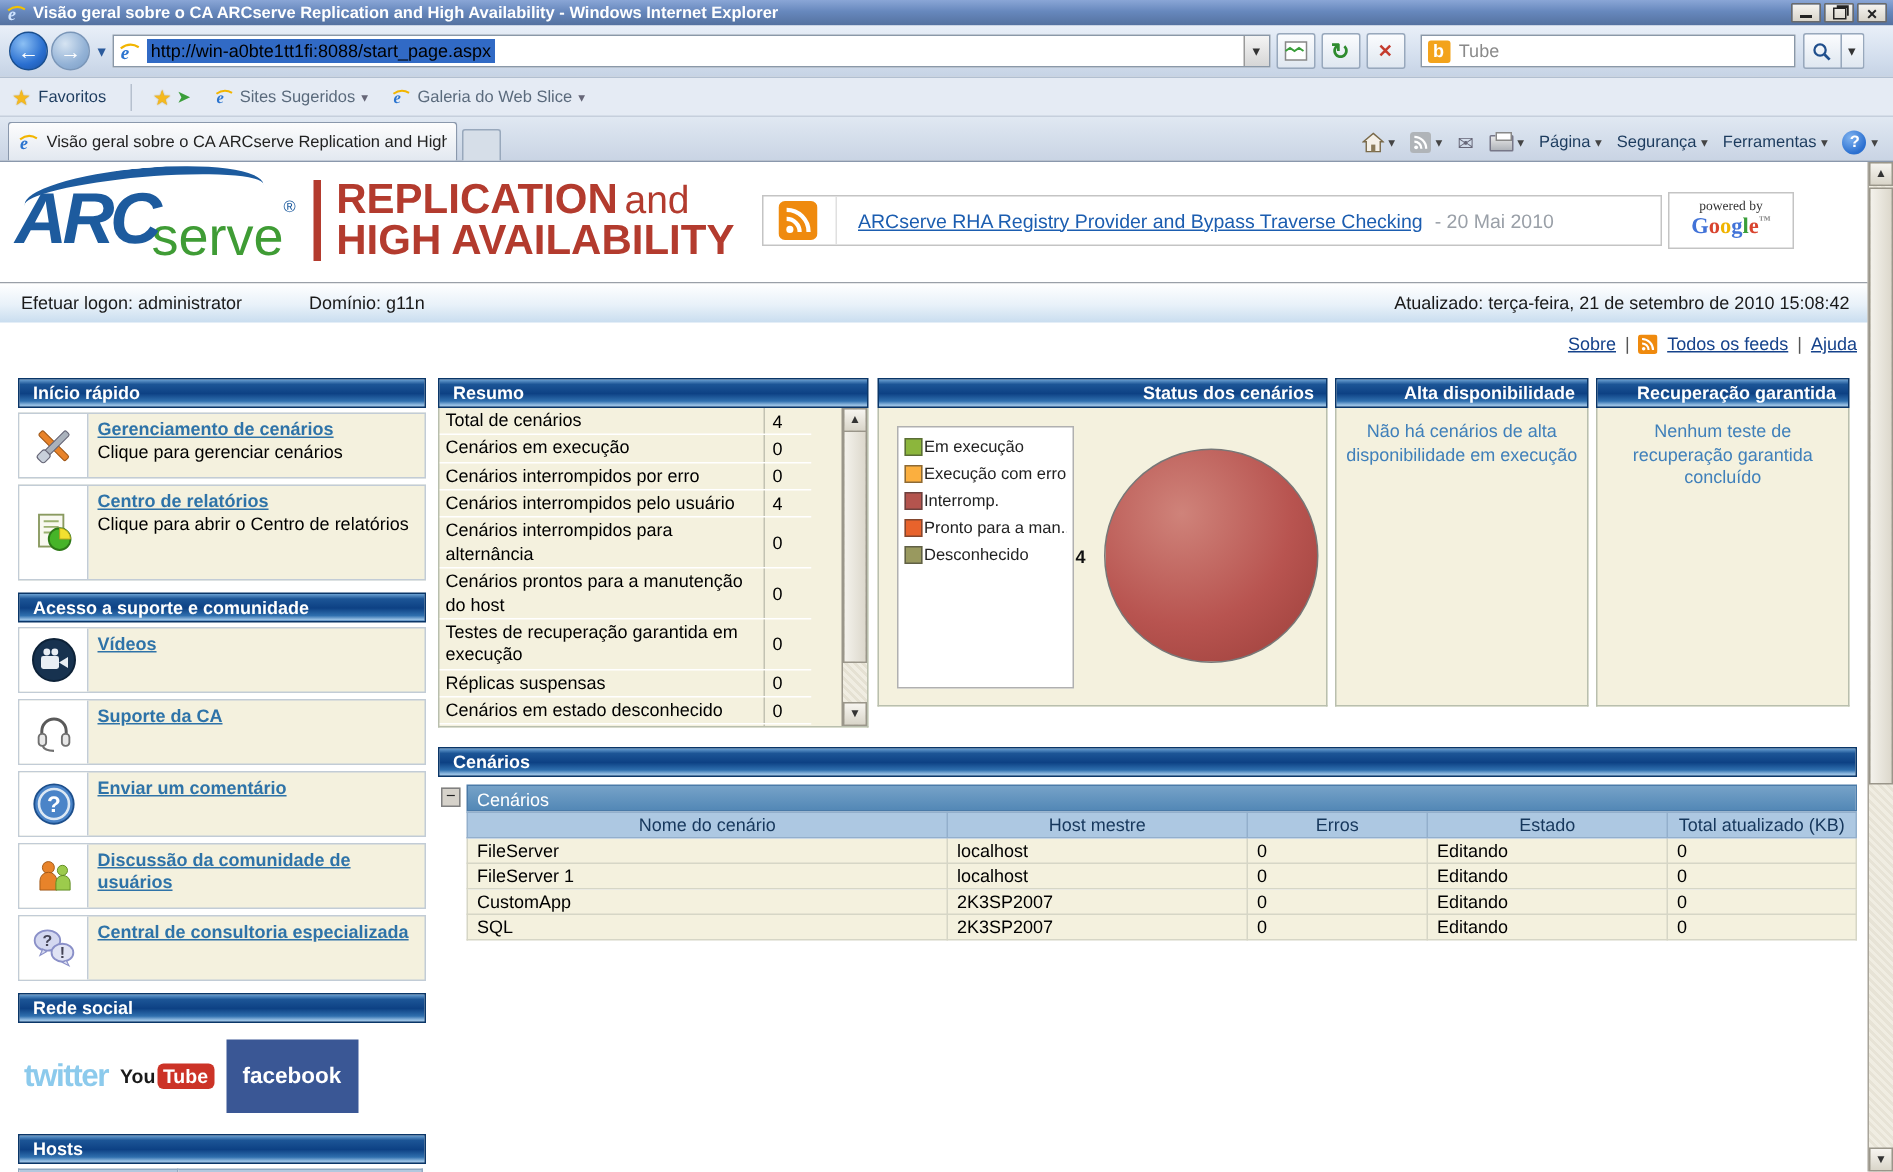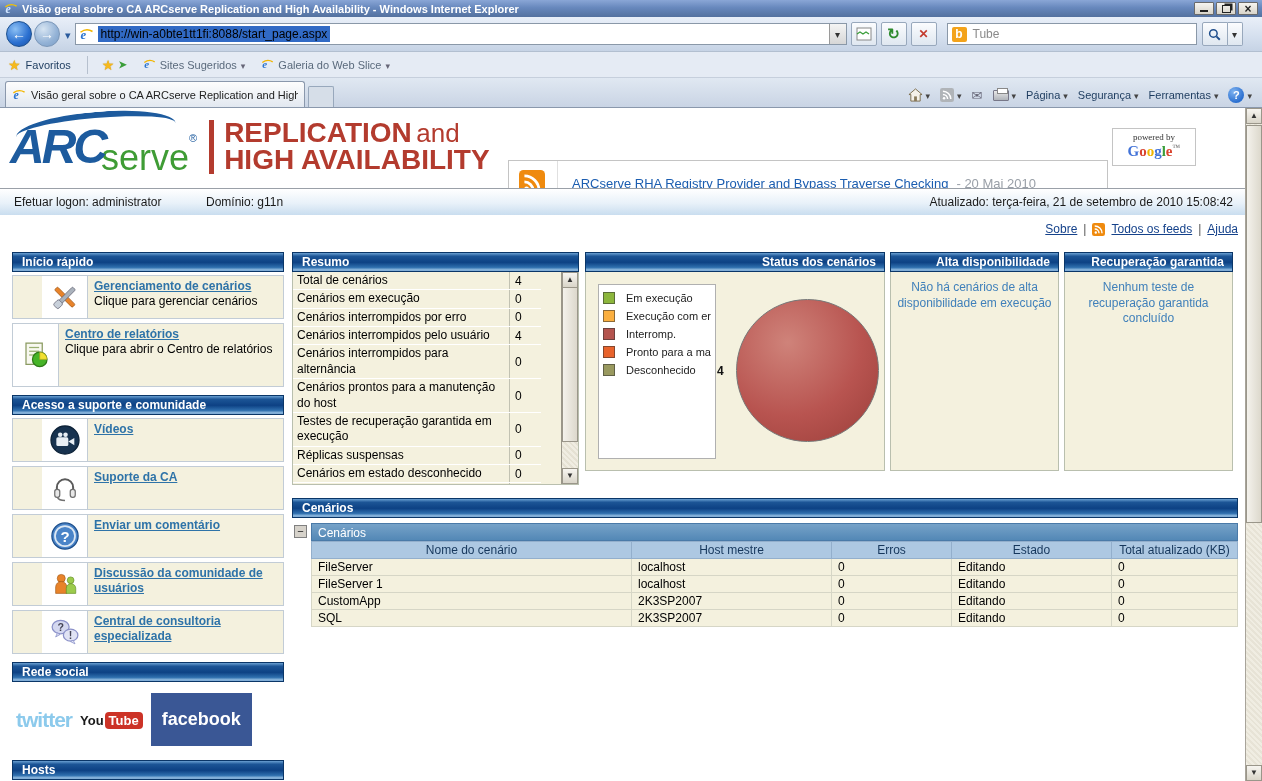--- a/index.html
+++ b/index.html
@@ -86,22 +86,22 @@
 .logo-swoosh { position:absolute; left:6px; top:-4px; width:160px; height:36px; border-top:6px solid #1d5b9e;
   border-radius:50%; transform:rotate(-5deg); pointer-events:none; }
 .logo-serve { font-size:36px; color:#3f9c35; margin-left:-4px; align-self:flex-end; line-height:1.15; }
 .logo-reg { font-size:11px; color:#1d5b9e; align-self:flex-start; margin-top:16px; }
 .logo-sep { width:5px; height:54px; background:#b33b2e; margin:0 10px 0 12px; }
 .logo-rep { color:#b33b2e; line-height:0.95; }
 .logo-rep .l1 { font-size:28px; font-weight:bold; }
 .logo-rep .and { font-size:26px; font-weight:normal; }
 .logo-rep .l2 { font-size:28px; font-weight:bold; }
 
-.feedbox { position:absolute; left:508px; top:22px; width:600px; height:46px; border:1px solid #c4c4c4; background:#fff;
-  display:flex; align-items:center;margin-top:30px; }
+.feedbox { position:absolute; left:508px; top:22px; width:600px; height:34px; border:1px solid #c4c4c4; background:#fff;
+  display:flex; align-items:center; }
 .rss-ico { flex:0 0 auto; }
 .feed-sep { width:1px; align-self:stretch; background:#e0e0e0; margin:0 14px 0 12px; }
 .feed-link { font-size:13px; color:#1b5db0; text-decoration:underline; white-space:nowrap; }
 .feed-date { font-size:13px; color:#9aa0a8; margin-left:8px; white-space:nowrap; }
 .googlebox { position:absolute; left:1112px; top:20px; width:84px; height:38px; border:1px solid #c4c4c4; text-align:center; padding-top:3px; }
 .powered { font-size:9px; color:#333; font-family:"Liberation Serif", serif; }
 .google { font-size:15px; font-weight:bold; font-family:"Liberation Serif", serif; line-height:1.2; }
 .google .tm { font-size:8px; color:#888; vertical-align:super; }
 
 .mh-divider { position:absolute; left:0; top:80px; width:1245px; border-top:1px solid #9aa0a8; }
@@ -119,30 +119,30 @@
   background:linear-gradient(180deg,#6aa0d2 0%,#1c5596 18%,#0d4184 52%,#2f6fae 80%,#9fc6e8 96%,#3a74b0 100%);
   border:1px solid #0a3668; }
 .phdr.right { text-align:right; padding-right:8px; }
 
 
 .sidebar { position:absolute; left:12px; top:144px; width:272px; }
 .sidebar .phdr { margin-bottom:3px; }
 .sb-box { display:flex; flex-direction:column; gap:4px; margin-bottom:8px; }
 .sb-item { display:flex; border:1px solid #c2ccd6; background:#f4f1de; }
 .sb-item.tall { min-height:64px; }
-.sb-item.med { min-height:44px;padding-left:29px; }
+.sb-item.med { min-height:44px; }
 .sb-ico { width:46px; background:#fff; border-right:1px solid #c2ccd6; display:flex; align-items:center; justify-content:center; }
 .sb-txt { padding:3px 6px; font-size:12px; line-height:1.28; flex:1; }
 .sb-link { color:#2e73a8; font-weight:bold; text-decoration:underline; cursor:pointer; }
 .sb-desc { color:#000; }
 .social-row { display:flex; align-items:center; gap:8px; padding:8px 4px 14px; }
 .tw { font-size:21px; font-weight:bold; color:#8ccaec; letter-spacing:-1px; }
 .yt-you { font-size:13px; font-weight:bold; color:#1a1a1a; }
 .yt-tube { font-size:13px; font-weight:bold; color:#fff; background:#cc3327; border-radius:4px; padding:1px 4px; margin-left:1px; }
-.fb { font-size:18px; font-weight:bold; color:#fff; background:#3a5795; padding:16px 11px; }
+.fb { font-size:15px; font-weight:bold; color:#fff; background:#3a5795; padding:16px 11px; }
 .hosts-table { width:270px; border-collapse:collapse; font-size:12px; table-layout:fixed; }
 .hosts-table th { background:#b2c8de; border:1px solid #90a8c0; font-weight:normal; height:17px; padding:0 4px;
   white-space:nowrap; overflow:hidden; color:#10253c; }
 .hosts-table th:first-child { width:106px; text-align:center; }
 .hosts-table th:last-child { text-align:left; }
 .hosts-table td { background:#f4f1de; border:1px solid #c9c9b9; padding:1px 5px; height:17px; }
 .check { color:#2f9e2f; font-weight:bold; font-size:13px; }
 
 
 .panel { position:absolute; }
@@ -158,21 +158,21 @@
 .sum-sb { width:17px; border-left:1px solid #9a968a;
   background:repeating-linear-gradient(45deg,#f0ede2 0 2px,#e5e1d3 2px 4px); display:flex; flex-direction:column; }
 .sb-arrow { height:16px; background:linear-gradient(#f7f5f0,#d9d5c9); border:1px solid #9a968a; font-size:8px; color:#333;
   text-align:center; line-height:14px; flex:0 0 auto; }
 .sum-thumb { flex:1; margin-bottom:26px; background:linear-gradient(90deg,#f4f2ec,#dcd8cc); border:1px solid #9a968a; border-top:none; }
 
 
 #panel-status { left:585px; top:144px; width:300px; }
 #panel-status .pbody { height:199px; position:relative; }
 .legend { position:absolute; left:12px; top:12px; width:118px; height:175px; background:#fff; border:1px solid #b0b0b0; padding:7px 4px; }
-.lg-item { display:flex; align-items:center; gap:11px; margin-bottom:6px; font-size:11px; color:#222; }
+.lg-item { display:flex; align-items:center; gap:1px; margin-bottom:6px; font-size:11px; color:#222; }
 .lg-sq { width:12px; height:12px; border:1px solid rgba(50,50,50,.55); flex:0 0 auto; }
 .lg-lbl { white-space:nowrap; overflow:hidden; }
 .pie { position:absolute; left:150px; top:27px; width:143px; height:143px; border-radius:50%;
   background:radial-gradient(circle at 36% 30%, #cf837a 0%, #b85450 55%, #9a3e39 100%); border:1px solid #777; }
 .pie-label { position:absolute; left:131px; top:92px; font-size:12px; font-weight:bold; color:#111; }
 
 
 #panel-ha { left:890px; top:144px; width:169px; }
 #panel-ar { left:1064px; top:144px; width:169px; }
 #panel-ha .pbody, #panel-ar .pbody { height:199px; }

